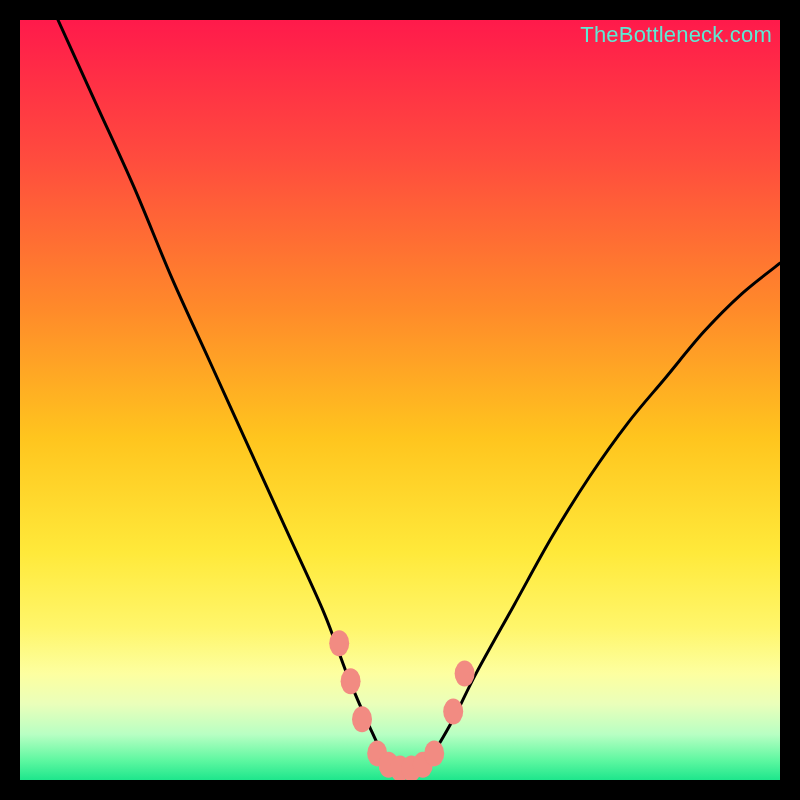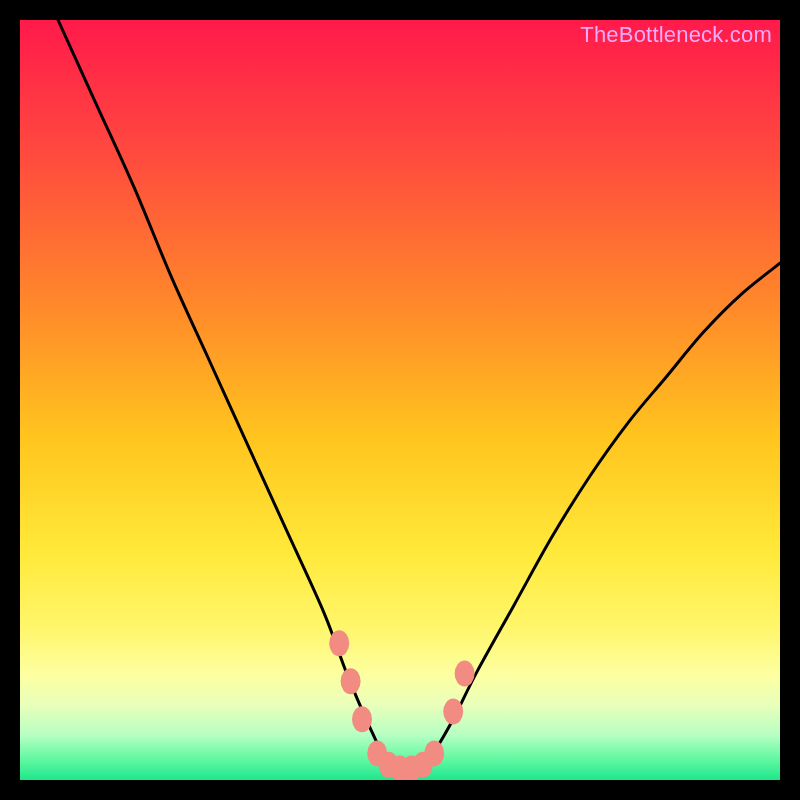--- a/index.html
+++ b/index.html
@@ -25,21 +25,21 @@
     width: 760px;
     height: 760px;
   }
   .watermark {
     position: absolute;
     top: 2px;
     right: 8px;
     font-family: Arial, Helvetica, sans-serif;
     font-size: 22px;
     font-weight: 500;
-    color: #f0abfc;
+    color: #5eead4;
     letter-spacing: 0.2px;
   }
 </style>
 </head>
 <body>
 
 <div class="frame">
   <svg class="plot-area" viewBox="0 0 760 760">
     <defs>
       <linearGradient id="bg-grad" x1="0" y1="0" x2="0" y2="1">

